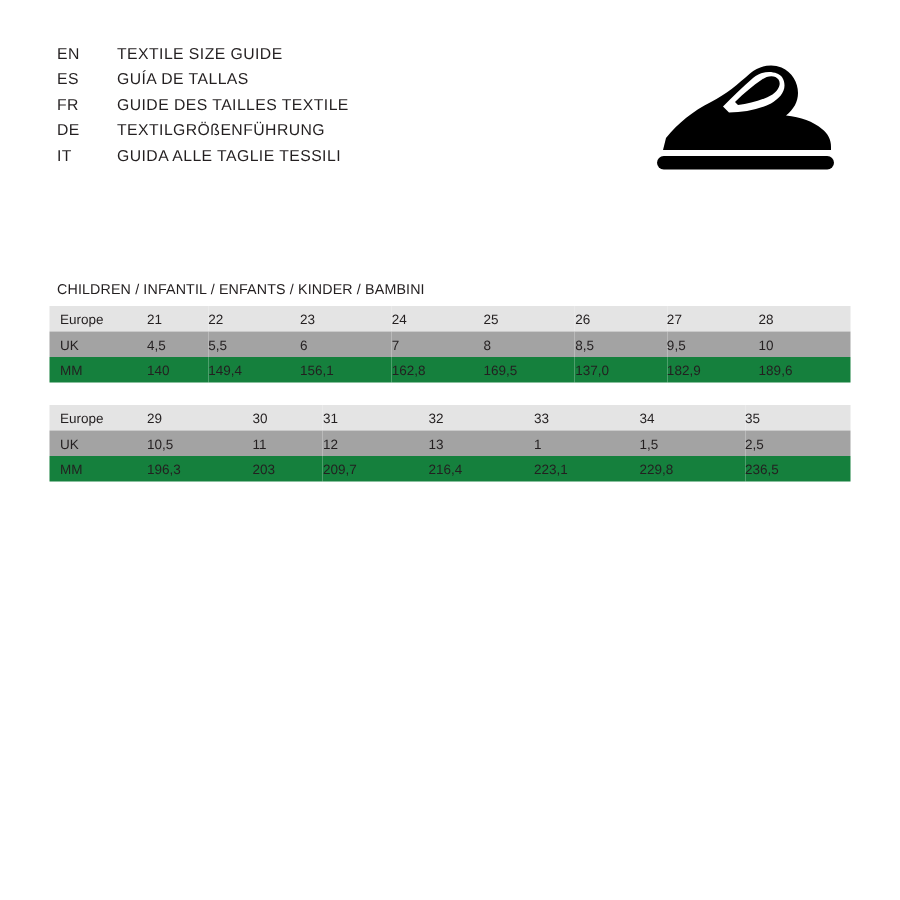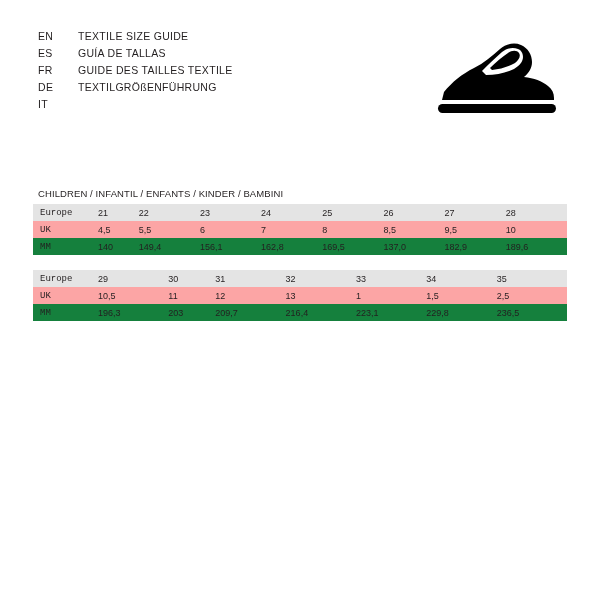--- a/index.html
+++ b/index.html
@@ -90,30 +90,29 @@
     padding: 0;
     text-align: left;
     vertical-align: middle;
     color: #231f20;
     font-size: 9px;
   }
   .size-table td.label {
     text-align: left;
     padding-left: 7px;
     width: 58px;
-    font-family: Liberation Mono, monospace;
   }
   .size-table tr.row-head td {
     background: #e4e4e4;
   }
   .size-table tr.row-alt td {
     background: #15803d;
   }
   .size-table tr.row-plain td {
-    background: #fca5a5;
+    background: #a3a3a3;
   }
 </style>
 </head>
 <body>
 
 <div class="page">
 
   <div class="lang-block">
     <div class="lang-row">
       <span class="lang-code">EN</span>
@@ -126,20 +125,21 @@
     <div class="lang-row">
       <span class="lang-code">FR</span>
       <span class="lang-text">GUIDE DES TAILLES TEXTILE</span>
     </div>
     <div class="lang-row">
       <span class="lang-code">DE</span>
       <span class="lang-text">TEXTILGRÖßENFÜHRUNG</span>
     </div>
     <div class="lang-row">
       <span class="lang-code">IT</span>
+      <span class="lang-text">GUIDA ALLE TAGLIE TESSILI</span>
     </div>
   </div>
 
   <div class="shoe-icon">
     <svg viewBox="0 0 140 80" width="140" height="80" aria-hidden="true">
       <path fill="#000000" d="M22 54 C30 44 40 36 52 30 C62 25 70 18 78 11 C84 6 92 4 99 7 C106 10 110 17 110 24 C110 30 107 35 102 39 C112 40 120 43 126 48 C130 51 132 55 132 60 L132 62 L20 62 Z"></path>
       <path fill="#ffffff" d="M60 33 C66 27 73 20 80 14 C85 10 91 9 96 11 C99 12 101 15 101 19 C101 24 97 28 92 31 C84 35 74 37 64 37 Z"></path>
       <path fill="#000000" d="M68 30 C74 24 80 19 86 15 C90 12 95 12 97 15 C99 18 97 22 93 25 C86 29 78 31 70 32 Z"></path>
       <rect x="16" y="66" width="118" height="9" rx="4.5" fill="#000000"></rect>
     </svg>

